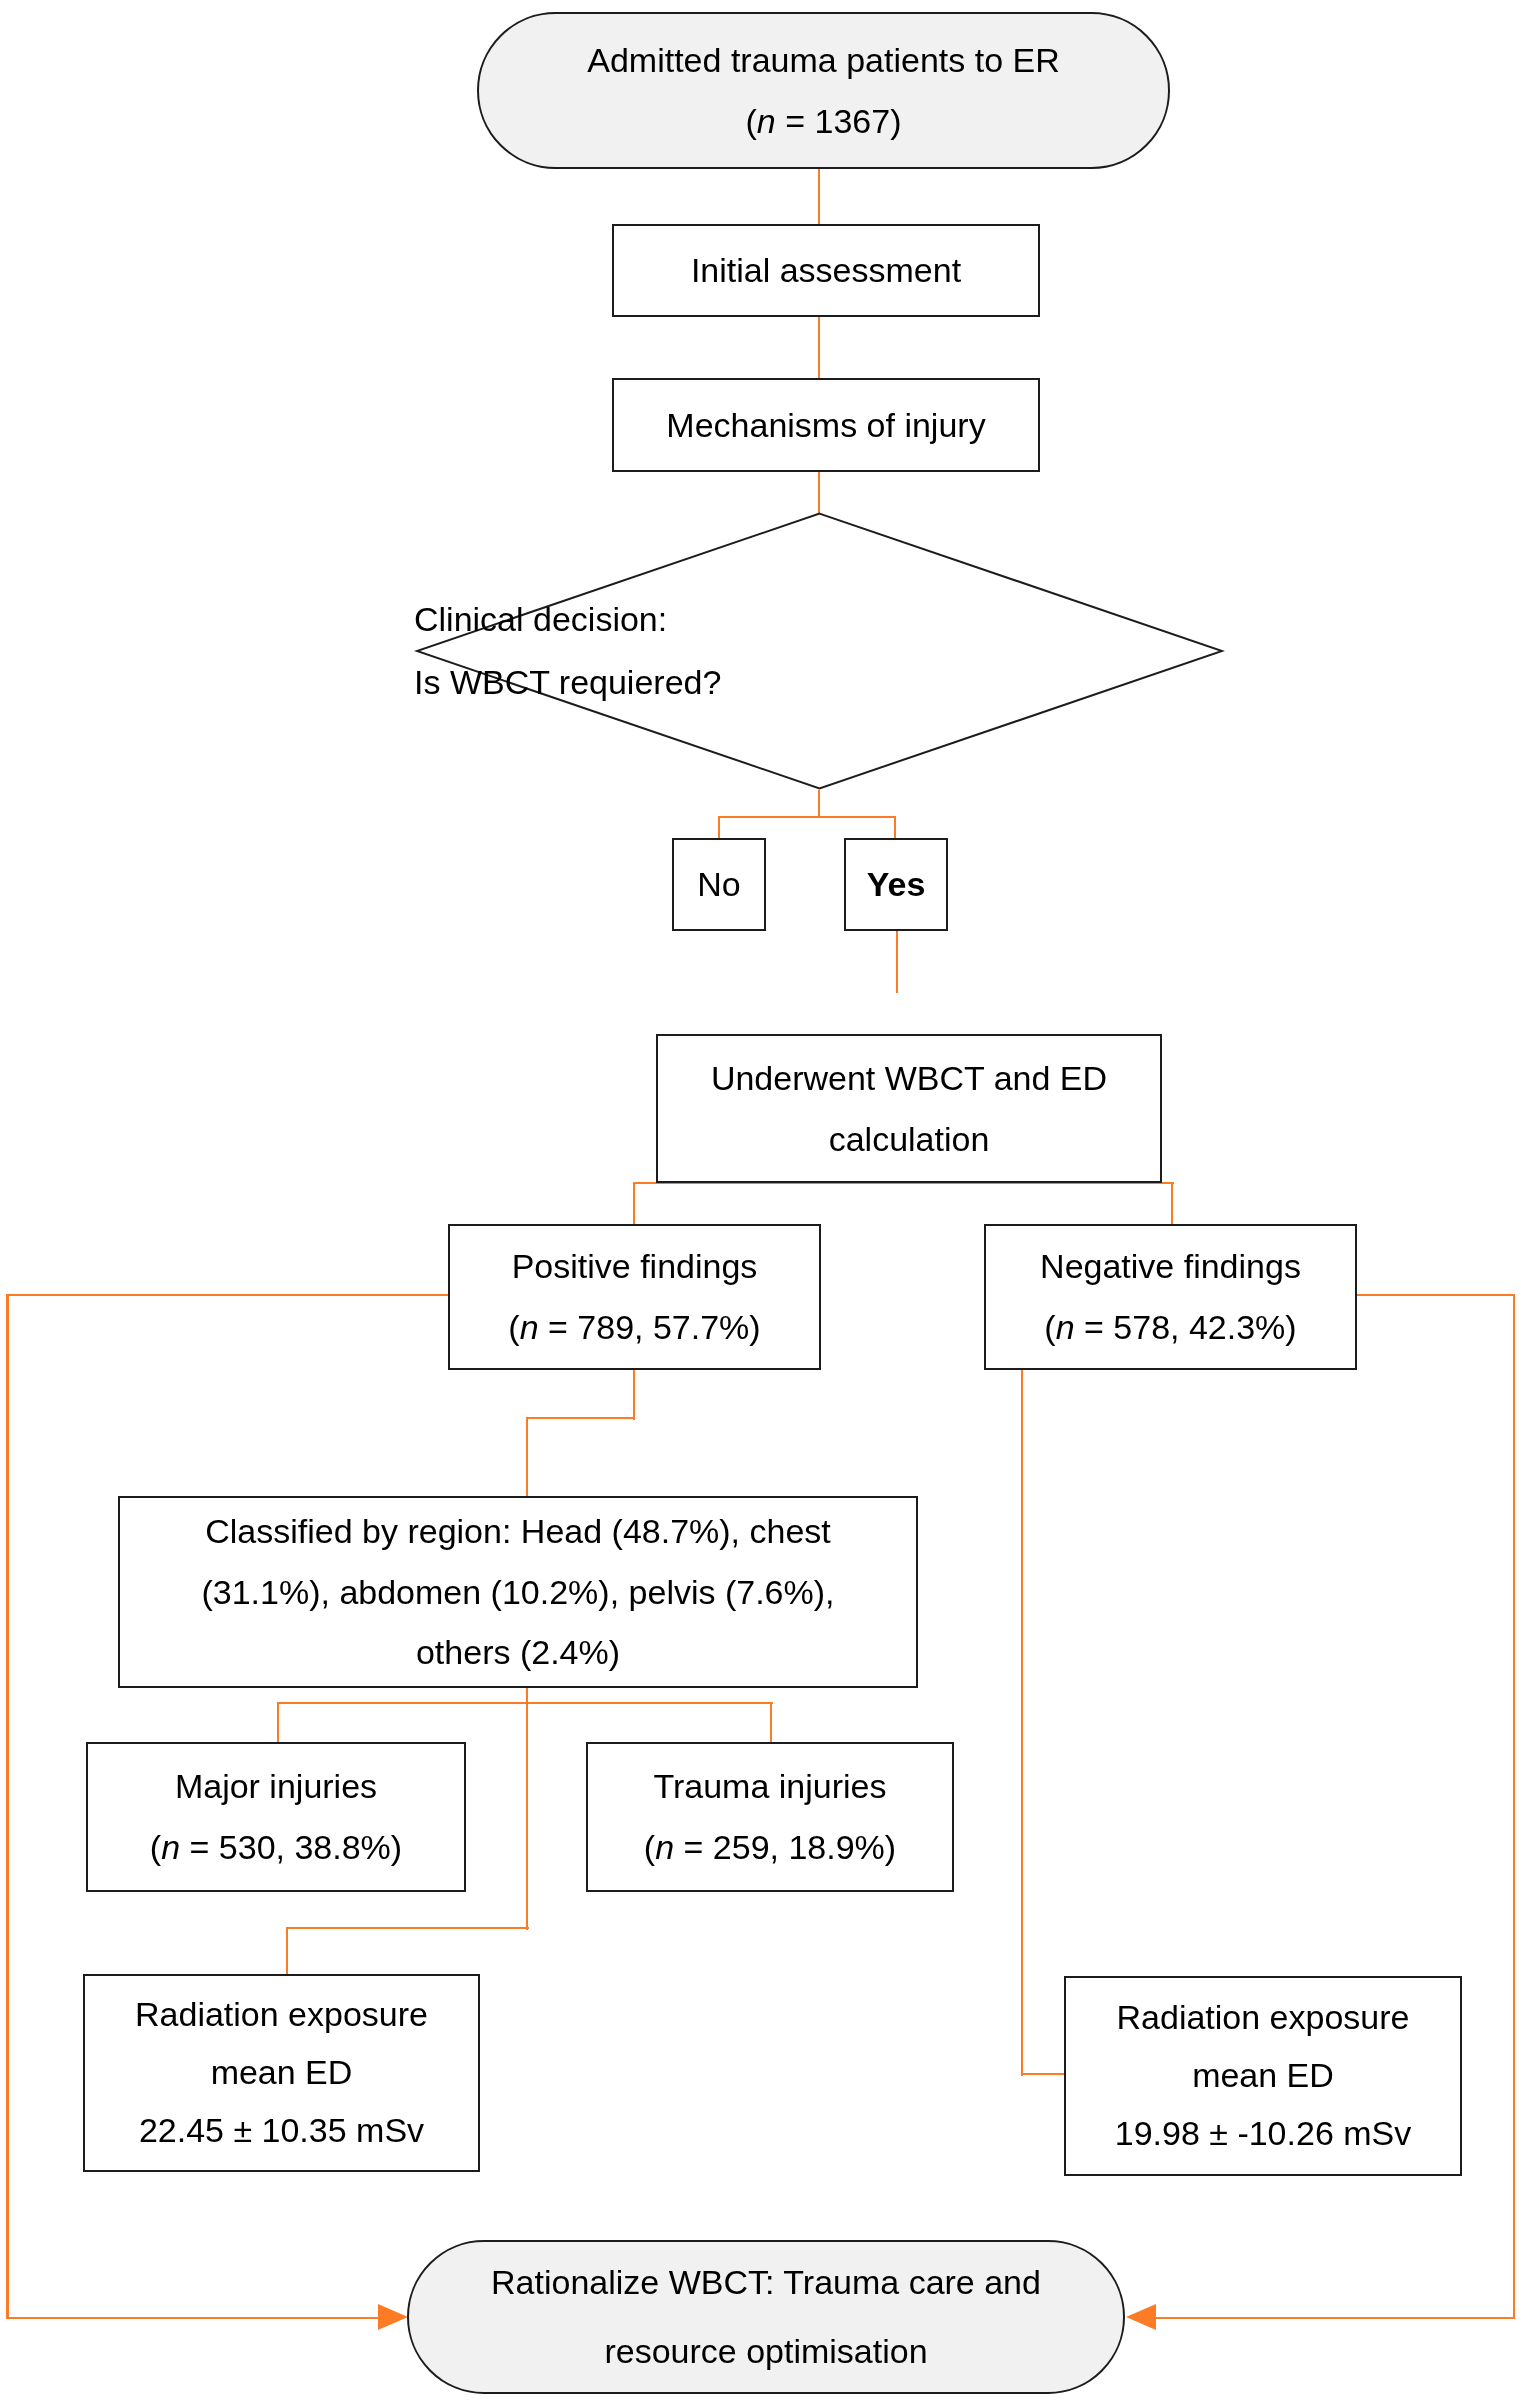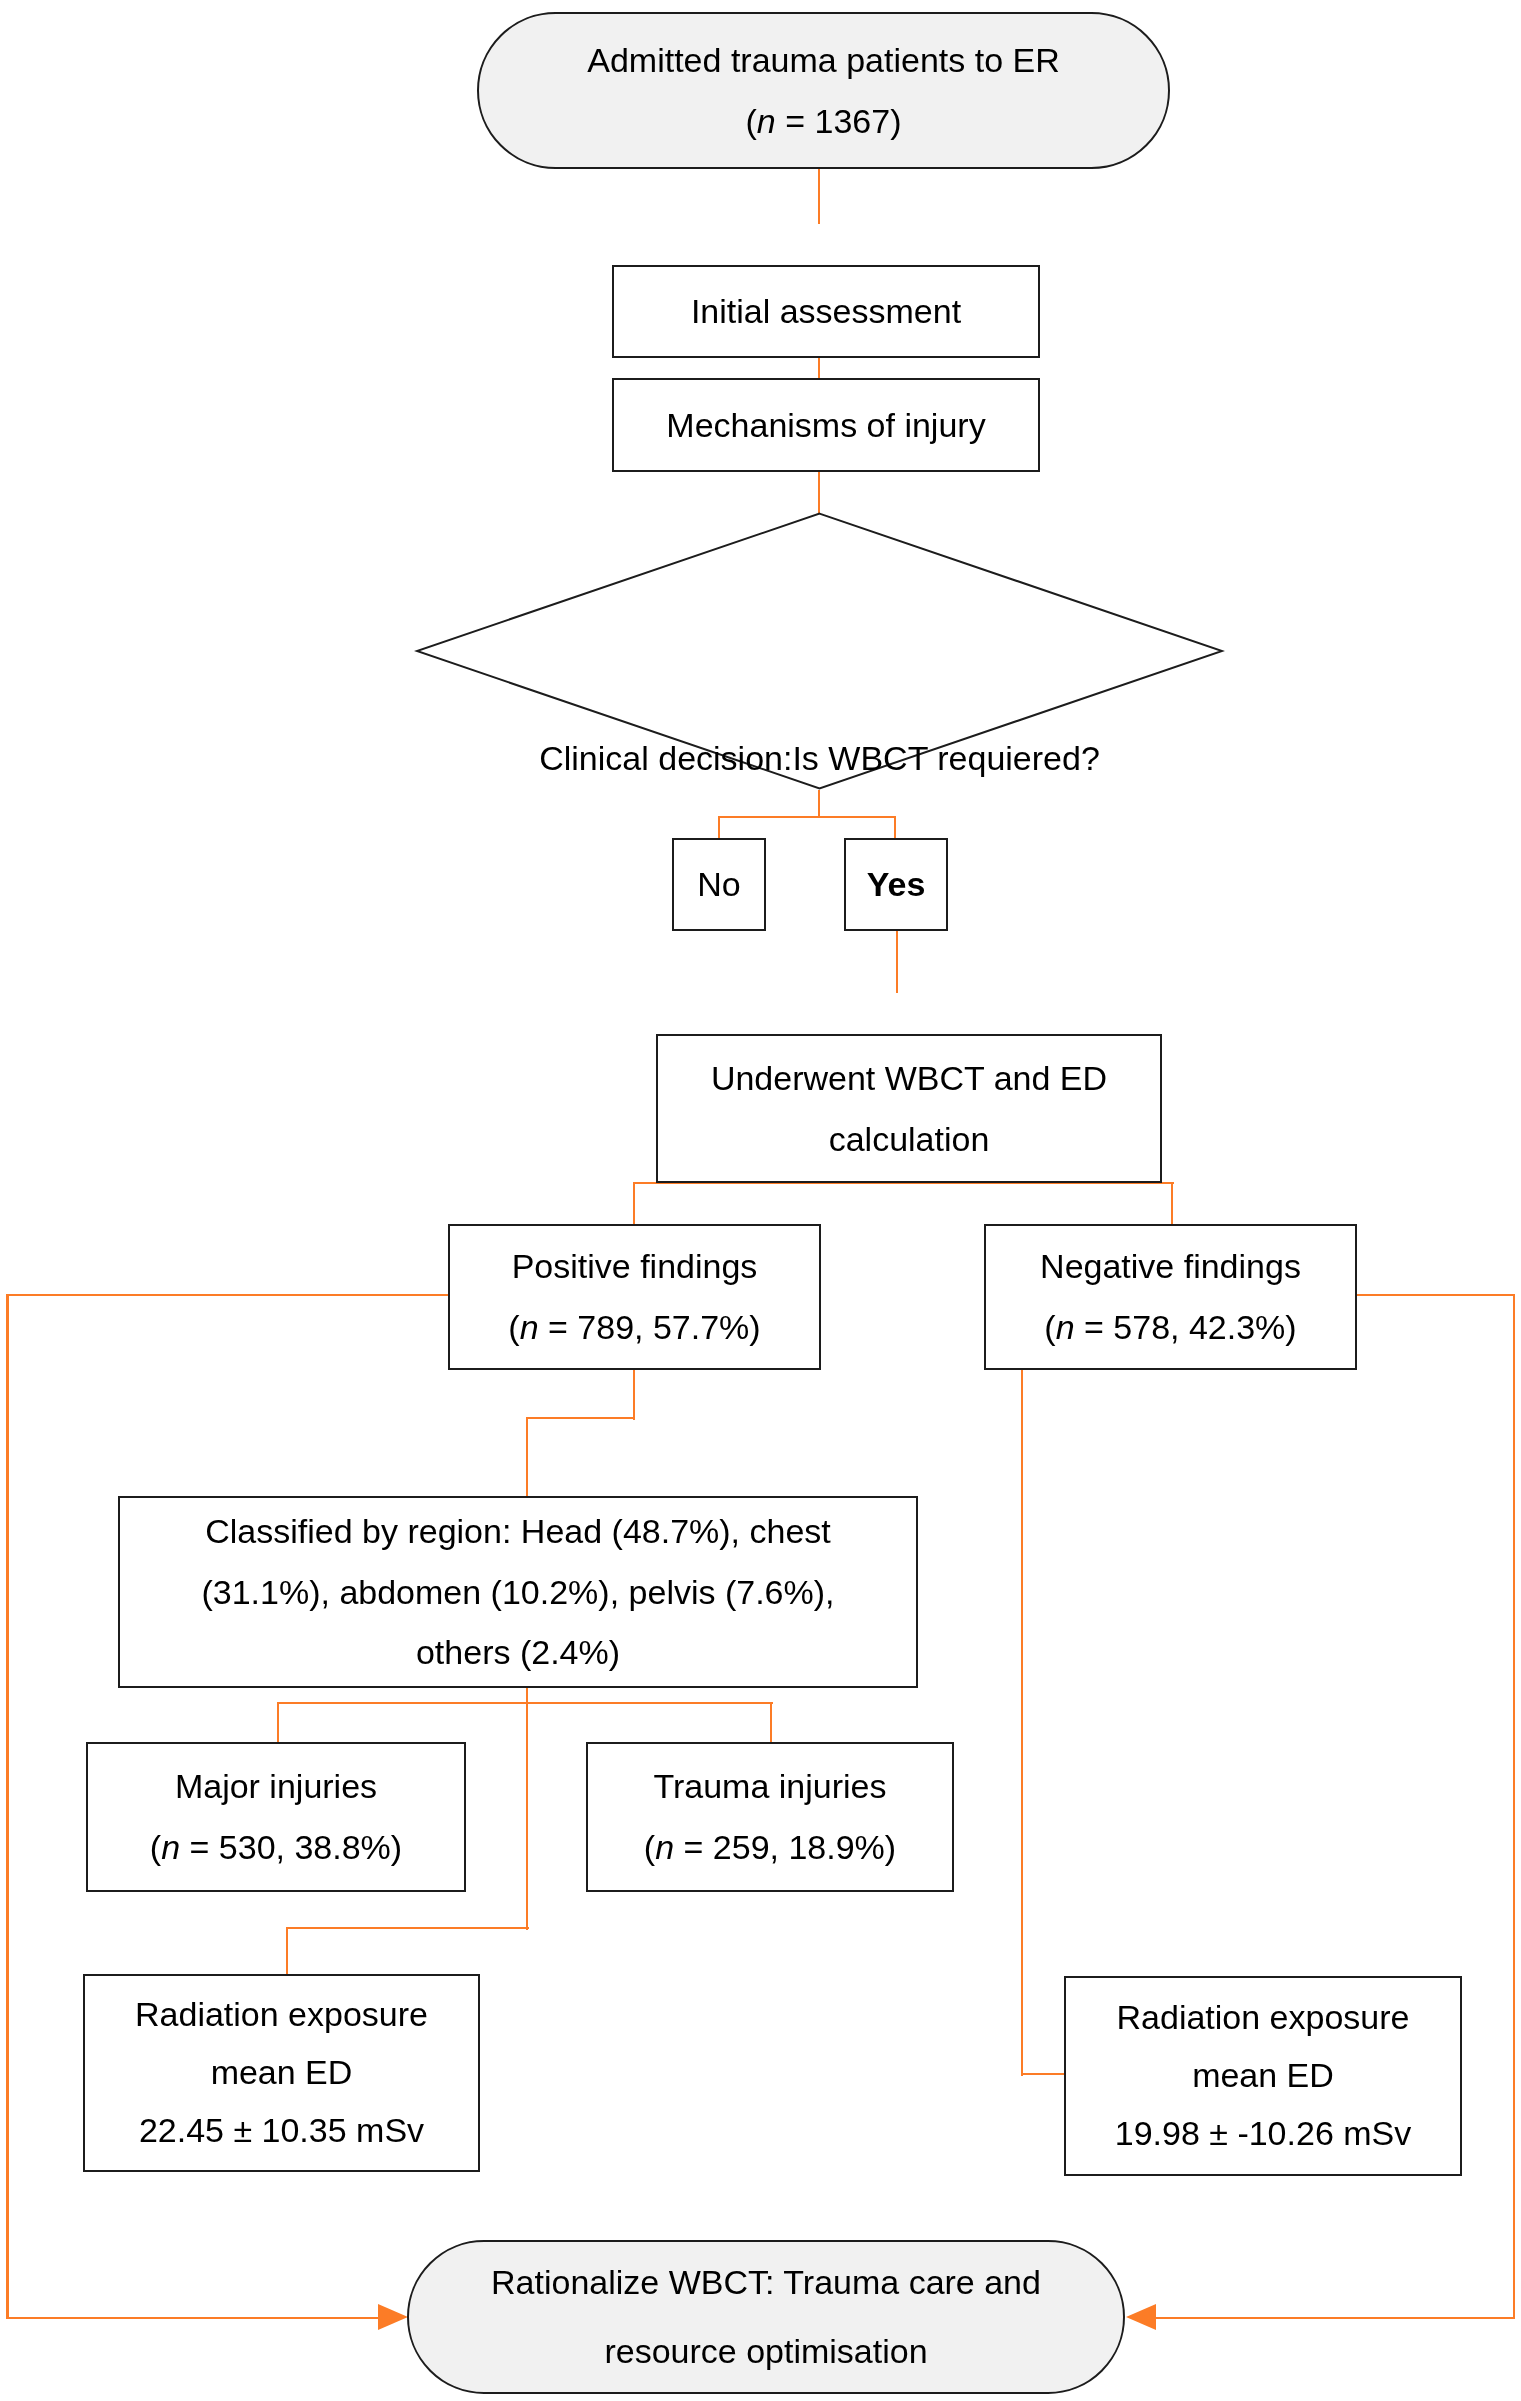--- a/index.html
+++ b/index.html
@@ -38,21 +38,21 @@
     border-width:2.4px;
     border-radius:88px;
   }
   .tline{white-space:nowrap;}
   .tline i{font-style:italic;}
   
   .decision-wrap{position:absolute;z-index:3;}
   .decision-wrap svg{display:block;}
   .decision-text{
     position:absolute;inset:0;
-    display:flex;flex-direction:row;align-items:flex-end;justify-content:center;
+    display:flex;flex-direction:column;align-items:flex-start;justify-content:center;
     text-align:center;font-size:34px;line-height:1.86;
   }
   
   .line{position:absolute;background:var(--connector-orange);z-index:1;}
   .vline{width:2.4px;}
   .hline{height:2.4px;}
   .arrowhead{position:absolute;width:0;height:0;z-index:2;}
   .arrow-right{
     border-top:13.6px solid transparent;
     border-bottom:13.6px solid transparent;
@@ -107,21 +107,21 @@
   <div class="line hline" style="left:1357px;top:1294px;width:158px;"></div>
   <div class="line vline" style="left:1513px;top:1294px;height:1025px;"></div>
   <div class="line hline" style="left:1156px;top:2317px;width:359px;"></div>
   <div class="arrowhead arrow-left" style="left:1126px;top:2304px;"></div>
 
   <div class="node terminal" style="left:477px;top:12px;width:693px;height:157px;">
     <div class="tline">Admitted trauma patients to ER</div>
     <div class="tline"><span>(</span><i>n</i><span> = 1367)</span></div>
   </div>
 
-  <div class="node" style="left:612px;top:224px;width:428px;height:93px;margin-top:41px;">
+  <div class="node" style="left:612px;top:224px;width:428px;height:93px;">
     <div class="tline">Initial assessment</div>
   </div>
 
   <div class="node" style="left:612px;top:378px;width:428px;height:94px;">
     <div class="tline">Mechanisms of injury</div>
   </div>
 
   <div class="decision-wrap" style="left:414px;top:512px;width:811px;height:278px;">
     <svg width="811" height="278" viewBox="0 0 1014 348">
       <polygon points="507,2 1011,174 507,346 3,174" fill="#FFFFFF" stroke="#1C1C1C" stroke-width="2.5"></polygon>

